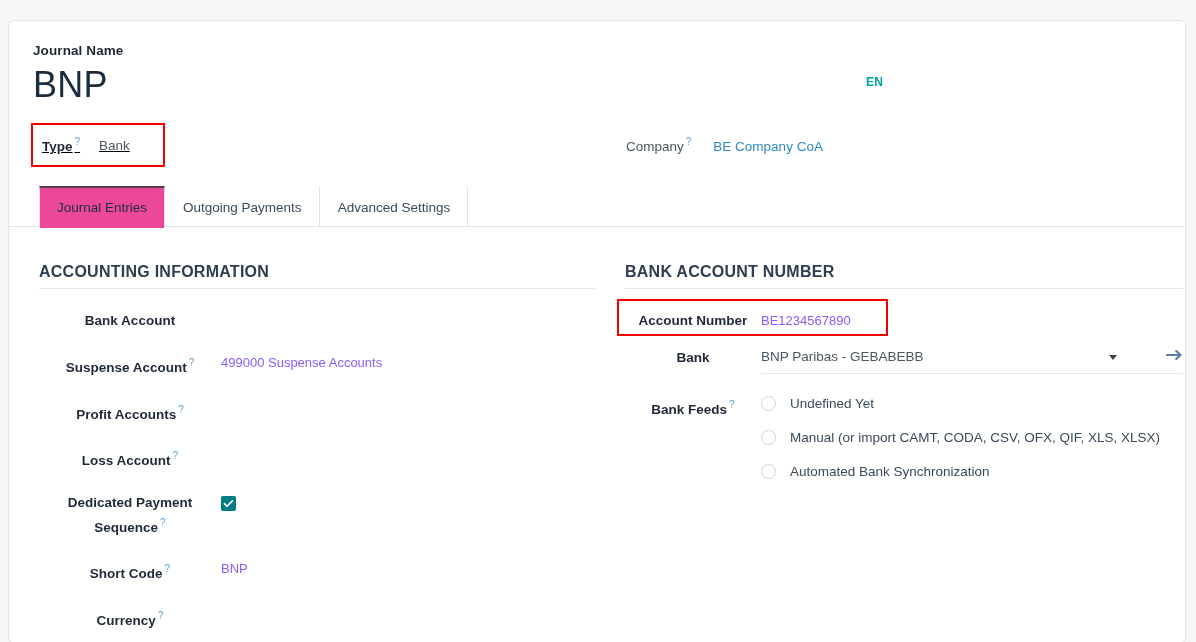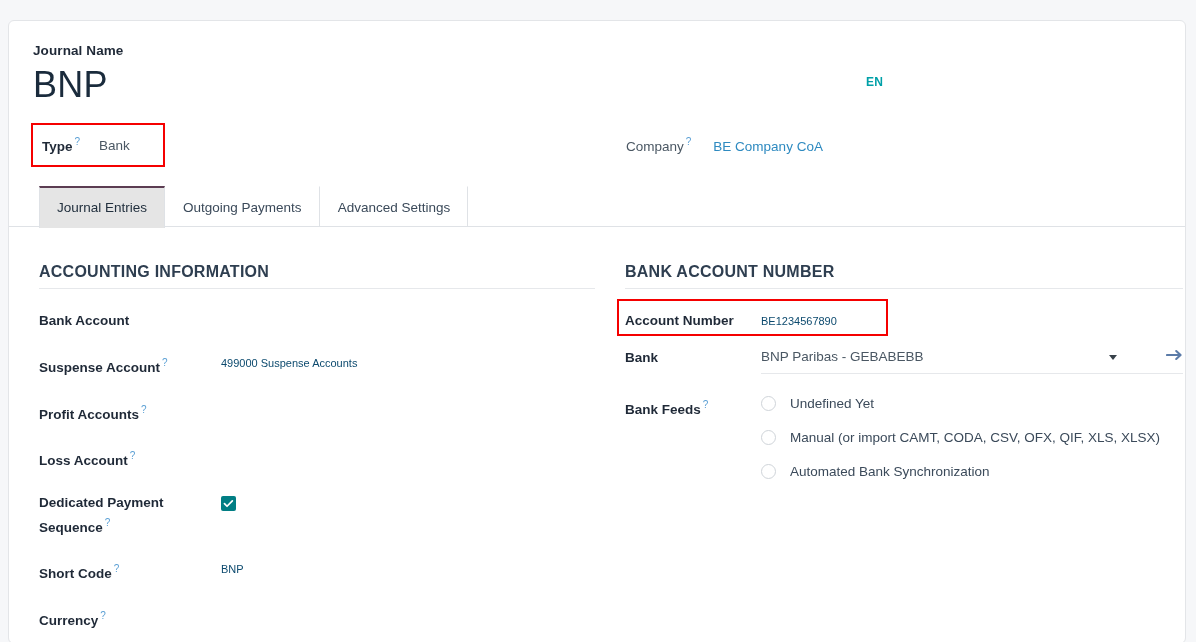--- a/index.html
+++ b/index.html
@@ -49,20 +49,21 @@
     position: absolute;
     left: 22px;
     top: 102px;
     width: 134px;
     height: 44px;
     border: 2px solid #f50000;
     box-sizing: border-box;
     display: flex;
     align-items: center;
     padding-left: 9px;
+    text-decoration: underline;
   }
   .type-label {
     font-size: 13.5px;
     font-weight: bold;
     color: #1f2937;
   }
   .type-value {
     font-size: 13.5px;
     color: #4a5763;
     margin-left: 19px;
@@ -124,21 +125,21 @@
     border: 1px solid transparent;
     border-bottom: none;
     box-sizing: border-box;
     position: relative;
     top: 0;
     background: transparent;
     cursor: pointer;
     white-space: nowrap;
   }
   .tab.active {
-    background: #e5e5e5;
+    background: #ec4899;
     border-color: #dfe2e6;
     border-top: 2px solid #5c3d52;
     color: #22303e;
     margin-bottom: -1px;
     height: 42px;
     line-height: 40px;
   }
   .tab:not(.active) {
     border-right: 1px solid #dfe2e6;
   }
@@ -175,25 +176,26 @@
     min-height: 21px;
   }
   .flabel {
     width: 182px;
     flex: 0 0 182px;
     font-size: 13.5px;
     font-weight: bold;
     color: #1f2937;
     line-height: 20px;
     padding-top: 1px;
+    text-align: center;
   }
   .fvalue {
     flex: 1;
-    font-size: 11px;
-    color: #0c4a6e;
+    font-size: 13px;
+    color: #8b5cf6;
     line-height: 20px;
     padding-top: 1px;
   }
 
   
   .col-right .flabel { width: 136px; flex: 0 0 136px; }
 
   
   .acct-row {
     position: relative;

